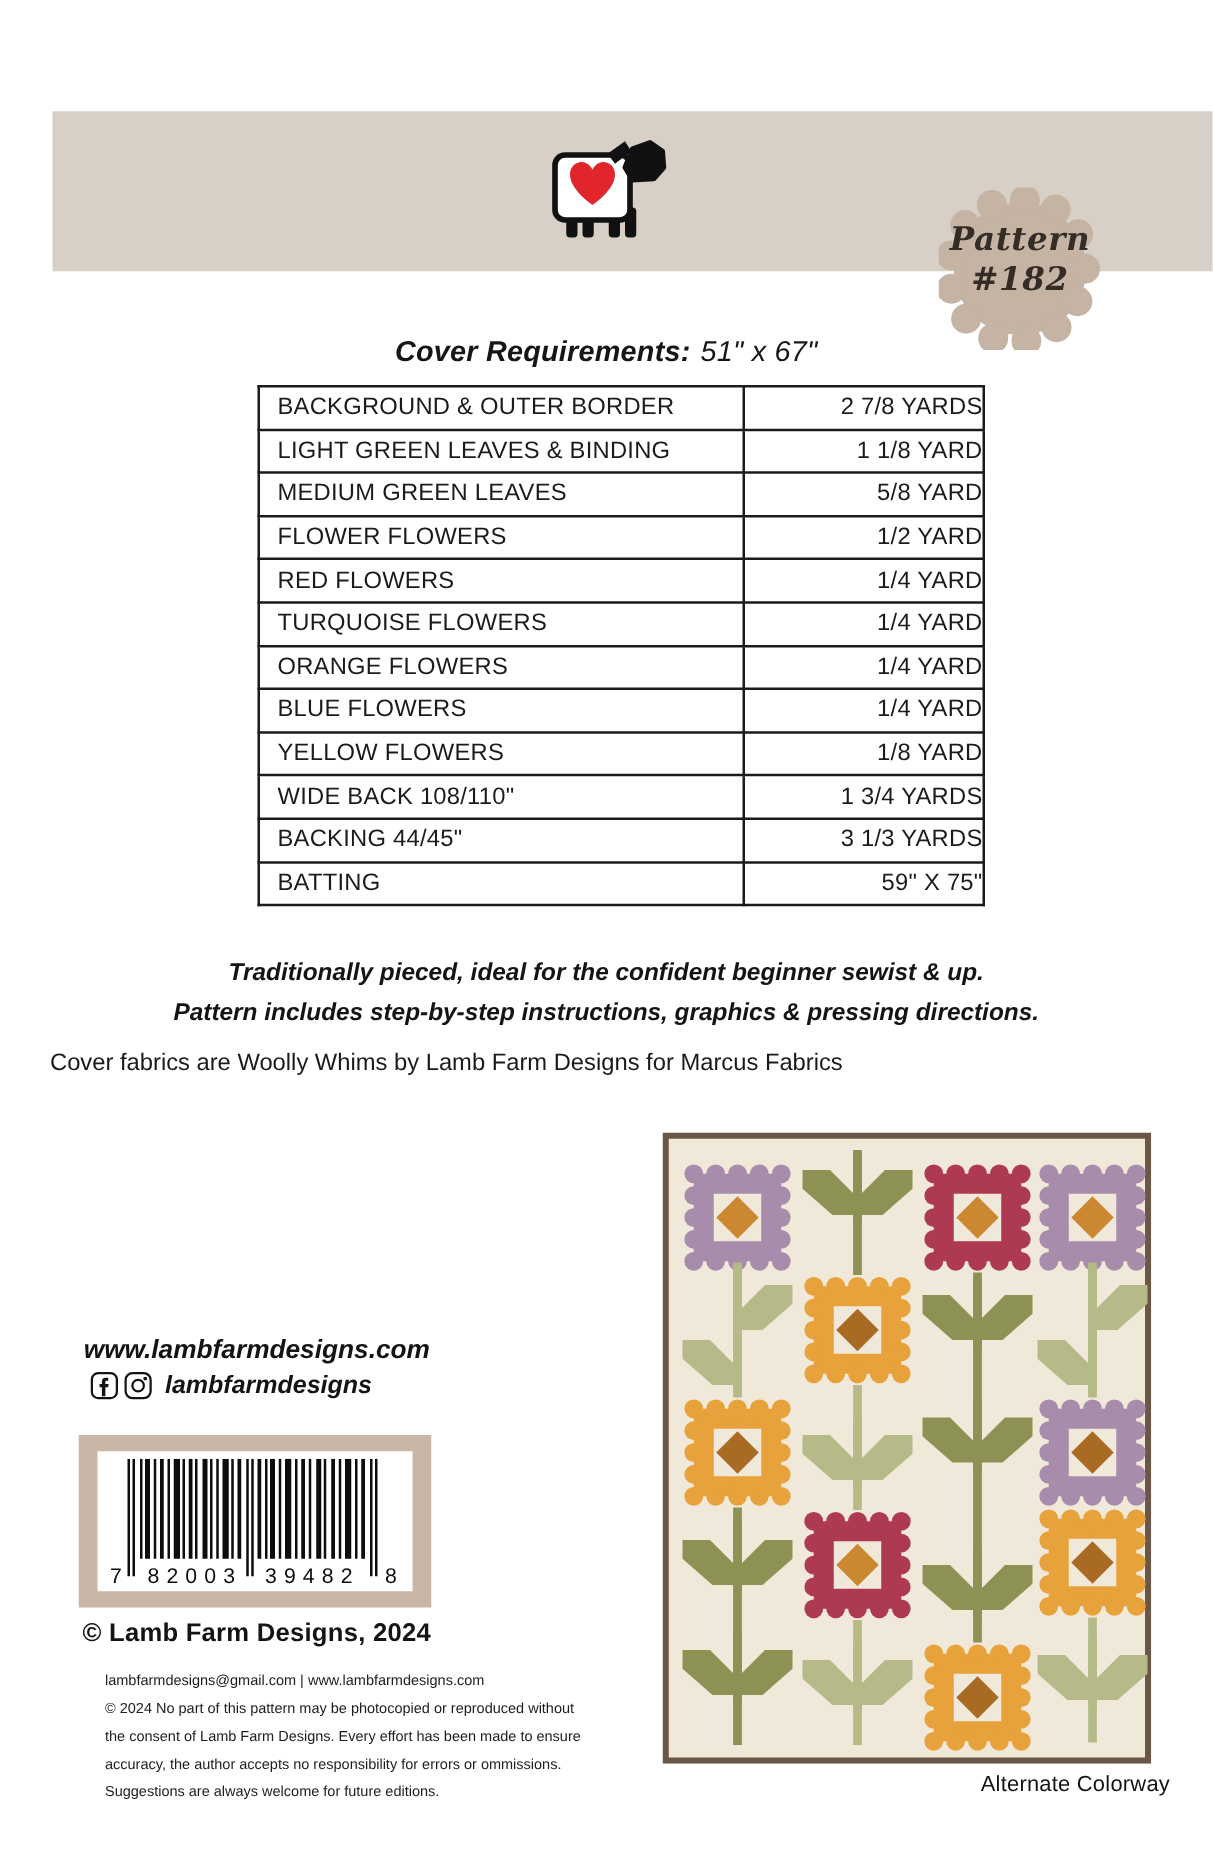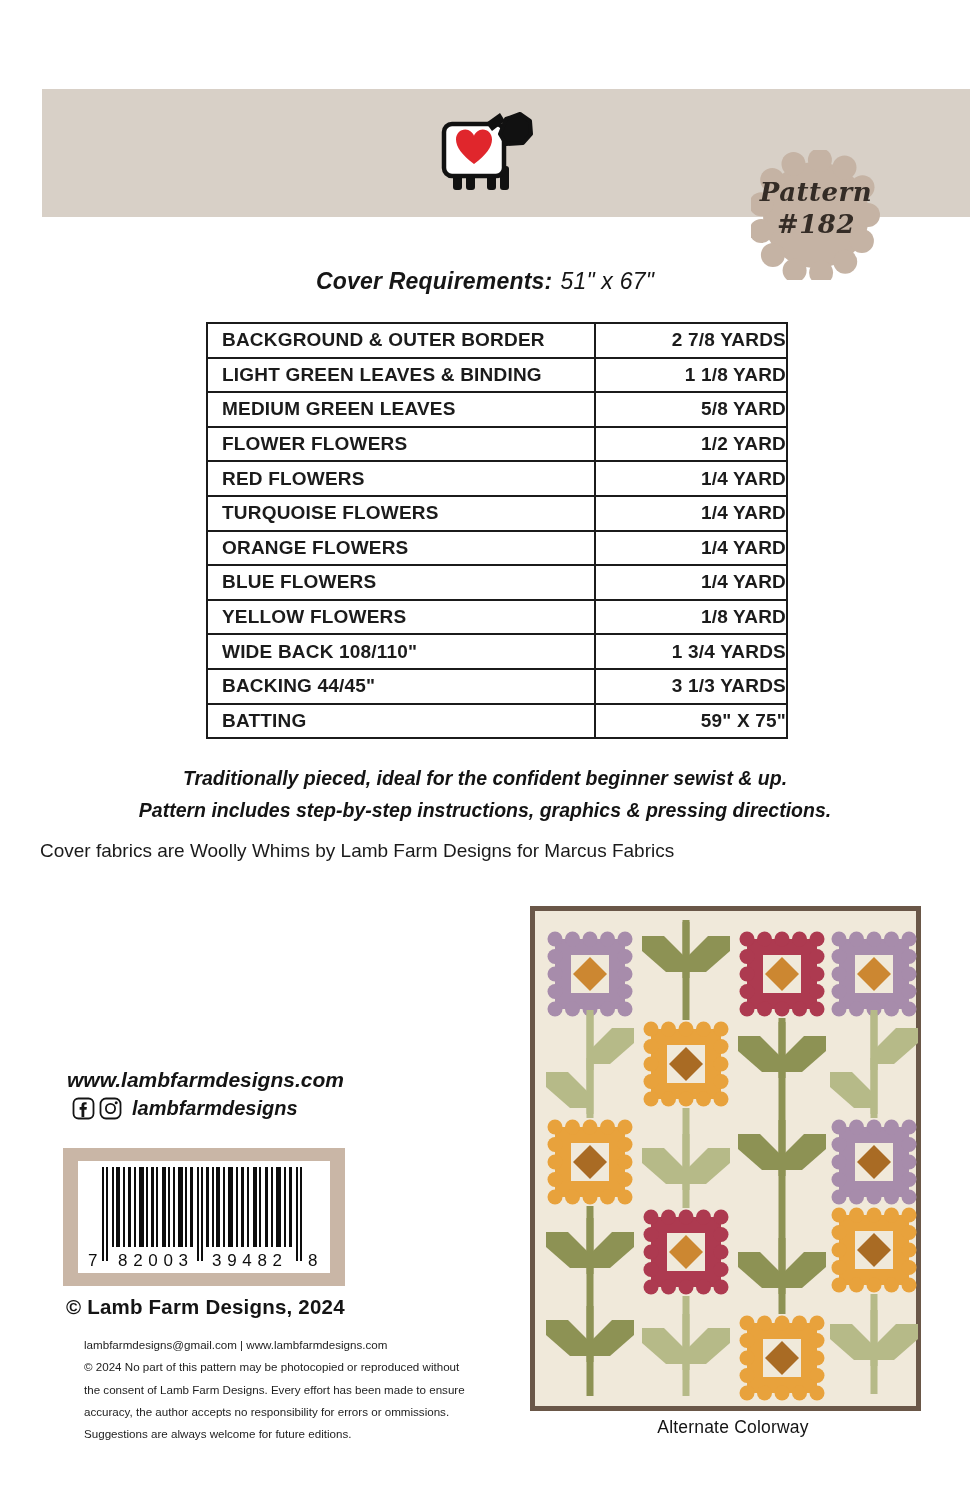--- a/index.html
+++ b/index.html
@@ -20,35 +20,35 @@
   .badge-text{top:176px;left:751px;width:130px;text-align:center;
     font-family:"DejaVu Serif",serif;font-style:italic;font-weight:bold;
     font-size:26px;line-height:32px;color:#342c26;letter-spacing:.5px;}
 
   
   .fr-title{top:268px;left:90px;width:790px;text-align:center;
     font-size:23px;font-style:italic;letter-spacing:.2px;}
   .fr-title .bold{font-weight:bold;margin-right:8px;}
 
   
-  table.fr{top:322px;left:206px;width:562px;border-collapse:collapse;
-    table-layout:fixed;position:absolute;font-weight:bold;}
+  table.fr{top:308px;left:206px;width:562px;border-collapse:collapse;
+    table-layout:fixed;position:absolute;}
   table.fr td{border:2px solid #1b1b1b;height:32.6px;font-size:19px;
     letter-spacing:.2px;color:#1b1b1b;padding:0;white-space:nowrap;overflow:hidden;}
   table.fr td.item{width:372px;padding-left:14px;}
   table.fr td.amount{width:190px;text-align:right;margin-top:29px;}
 
   
   .desc-bold{top:762px;left:40px;width:890px;text-align:center;
     font-size:19.5px;font-weight:bold;font-style:italic;line-height:32px;color:#141414;}
   .desc-reg{top:840px;left:40px;width:890px;text-align:left;font-size:19px;color:#1a1a1a;}
 
   
   .quilt{top:906px;left:530px;width:391px;height:505px;}
-  .quilt-caption{top:1417px;left:530px;width:406px;text-align:center;
+  .quilt-caption{top:1417px;left:530px;width:406px;text-align:right;
     font-size:17.5px;color:#141414;letter-spacing:.2px;}
 
   
   .website{top:1068px;left:67px;font-size:21px;font-weight:bold;font-style:italic;color:#141414;}
   .social{top:1097px;left:72px;display:flex;align-items:center;gap:4px;}
   .social .handle{font-size:20px;font-weight:bold;font-style:italic;color:#141414;margin-left:6px;}
   .barcode-frame{top:1148px;left:63px;width:282px;height:138px;
     background:var(--t-barcode-frame,#c9b6a6);box-sizing:border-box;padding:13px 15px;}
   .barcode-inner{background:#ffffff;width:100%;height:100%;box-sizing:border-box;
     padding:6px 10px 2px 10px;}

